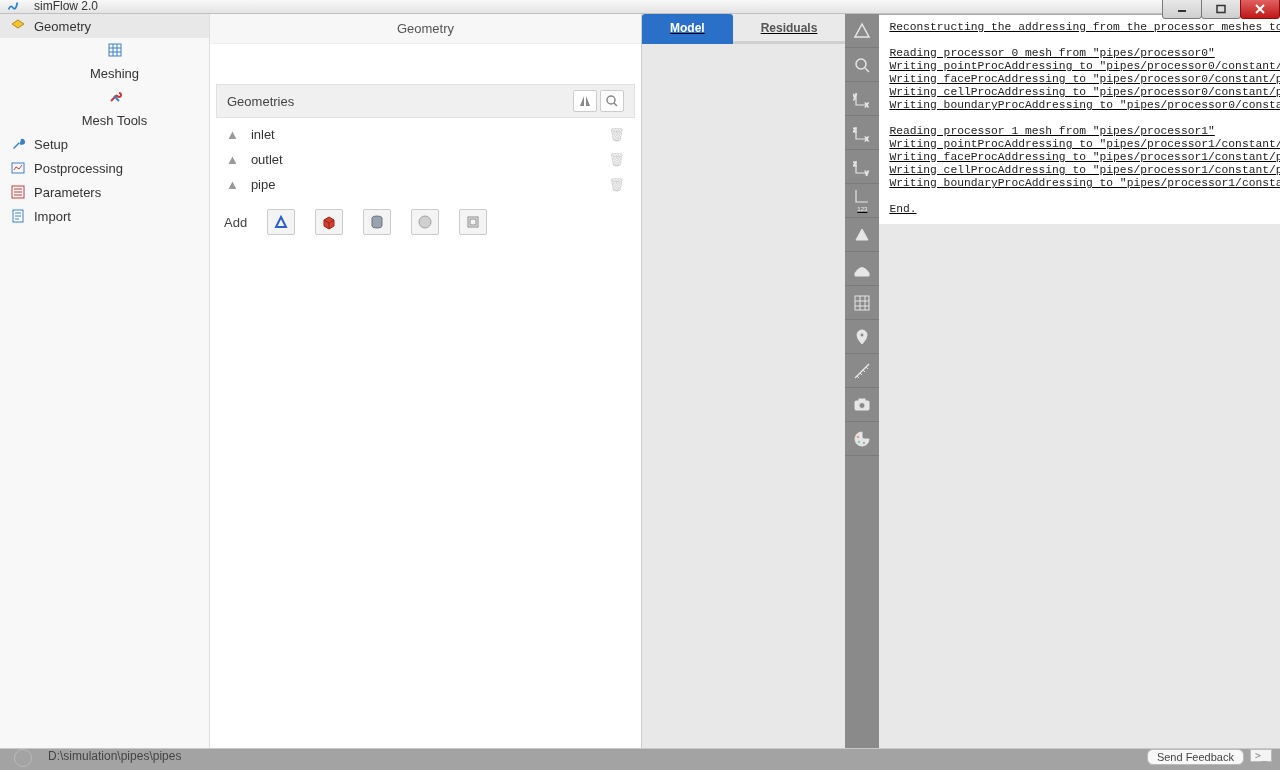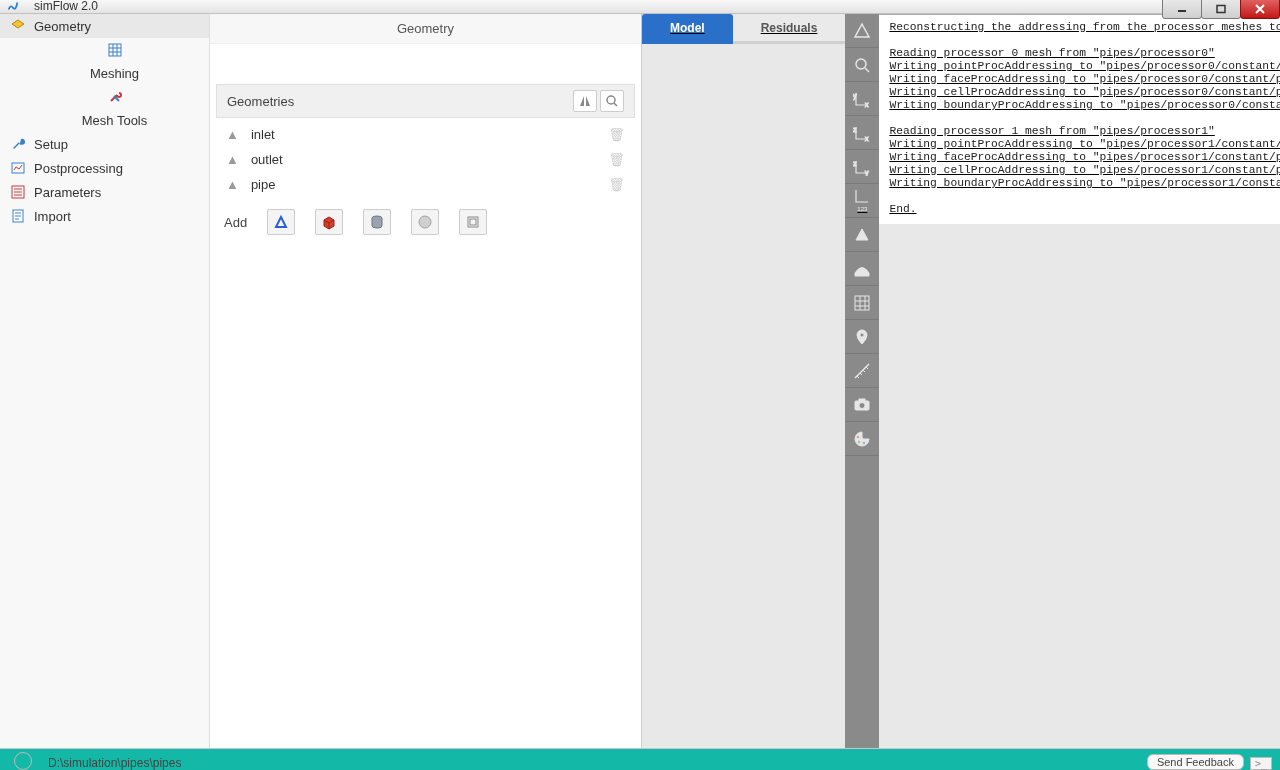--- a/index.html
+++ b/index.html
@@ -92,21 +92,21 @@
 .console { flex:1; padding:6px 10px; font-family:"Courier New",monospace; font-size:11.3px; color:#222; white-space:pre; overflow:hidden; line-height:13px;}
 .console-sb { width:17px; background:#efefef; border-left:1px solid #ccc; position:relative;}
 .console-sb .thumb { position:absolute; left:2px; right:2px; top:136px; height:40px; background:#c6c6c6; border:1px solid #aaa; border-radius:2px;}
 .console-sb .arr { position:absolute; left:0; right:0; height:16px; display:flex; align-items:center; justify-content:center; color:#888; font-size:10px;}
 .console-sb .arr.up{top:0;} .console-sb .arr.dn{bottom:0;}
 .hscroll { height:17px; background:#efefef; border-top:1px solid #ccc; display:flex; align-items:center;}
 .hscroll .harr{width:16px;text-align:center;color:#888;font-size:10px;}
 .hscroll .htrack{flex:1;}
 
 
-.statusbar { height:22px; background:#14b8a6; border-top:1px solid #c8c8c8; display:flex; align-items:flex-end; font-size:12px; color:#444; padding:0 8px;}
+.statusbar { height:22px; background:#a3a3a3; border-top:1px solid #c8c8c8; display:flex; align-items:flex-start; font-size:12px; color:#444; padding:0 8px;}
 .statusbar .path { margin-left:40px; }
 .statusbar .feedback { margin-left:auto; border:1px solid #bbb; background:#f8f8f8; padding:1px 9px; font-size:11px; border-radius:6px;}
 .statusbar .termico { margin-left:6px; font-family:monospace; color:#888; border:1px solid #bbb; padding:0 4px; font-size:10px; background:#f4f4f4;}
 .statusbar .left-ico { width:18px; height:18px; border-radius:50%; border:1px solid #bbb; position:absolute; left:14px;}
 </style>
 </head>
 <body>
 
 <div class="titlebar">
   <span class="app-icon">

